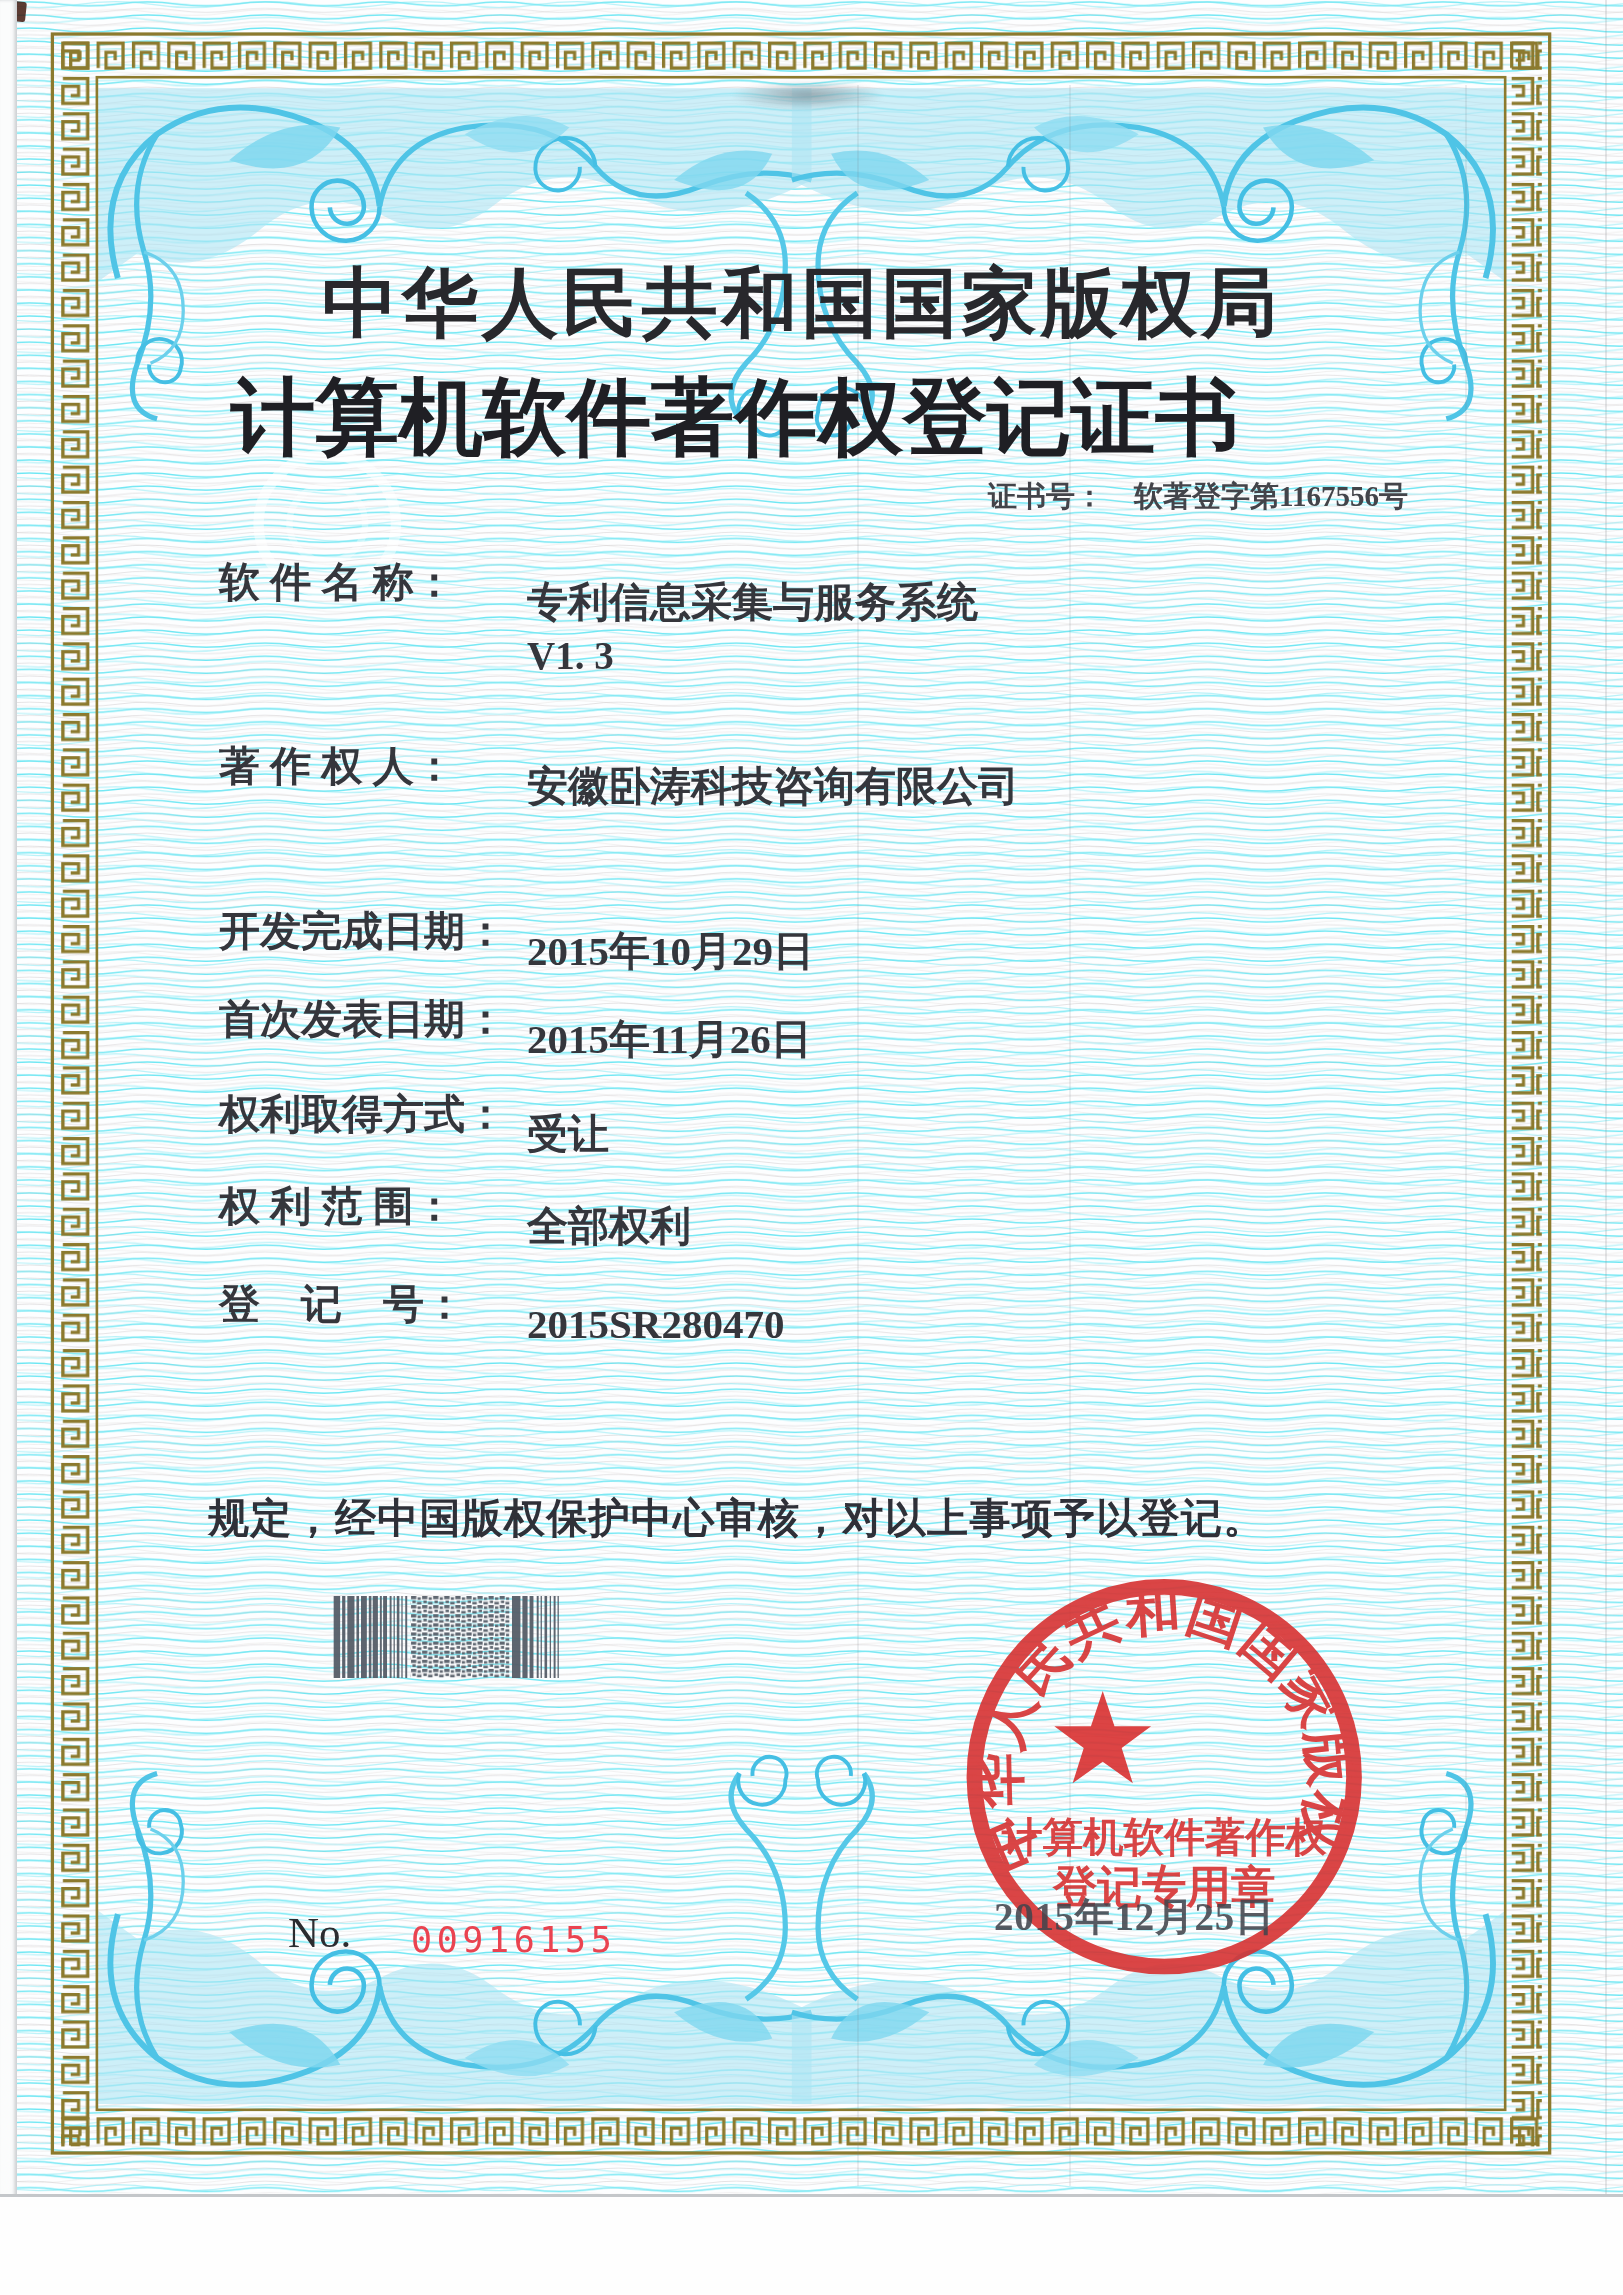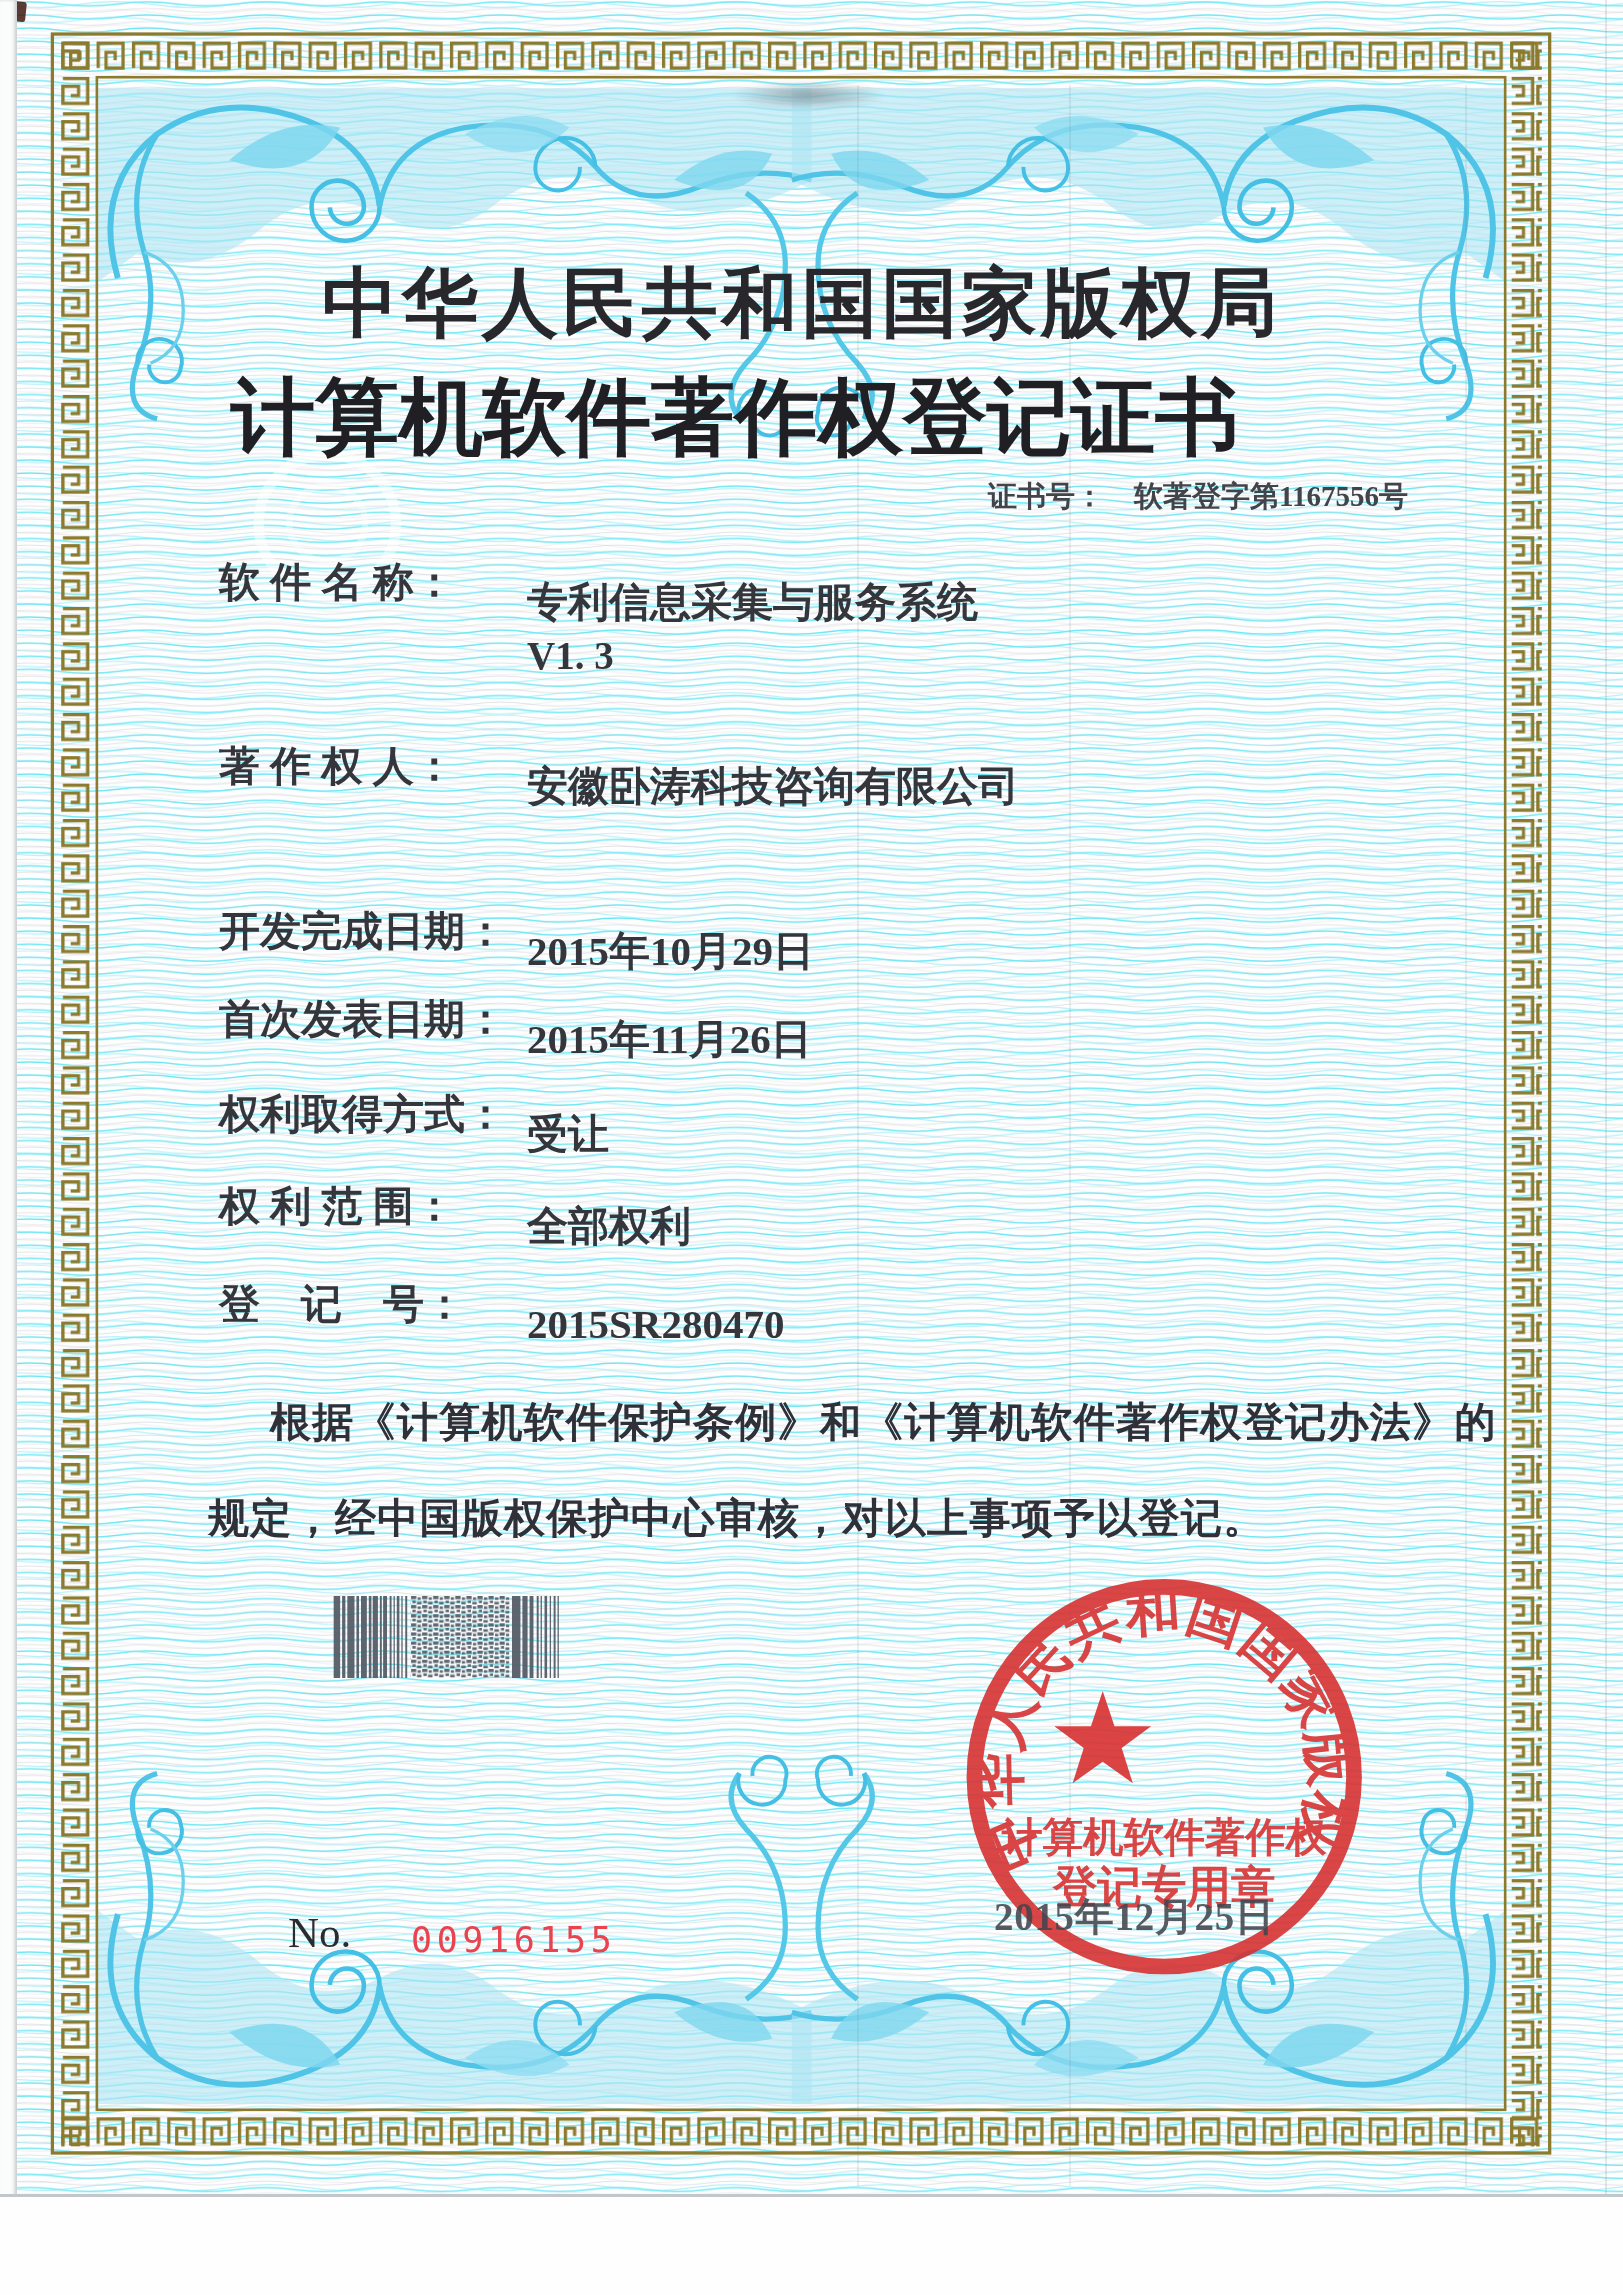--- a/index.html
+++ b/index.html
@@ -1,18 +1,18 @@
 <!DOCTYPE html>
 <html style="font-size:10.5px"><head>
 <meta charset="utf-8">
 <style>
   html,body{margin:0;padding:0;background:#e9e9e9;}
   .page{
     position:relative;width:1623px;height:2295px;overflow:hidden;
-    background:#fef9c3;
+    background:#ffffff;
     font-family:"Liberation Serif","DejaVu Serif",serif;
     color:#36373d;
   }
   .layer{position:absolute;left:0;top:0;}
   svg.fullbleed{position:absolute;left:0;top:0;width:1623px;height:2295px;}
   .txt{position:absolute;line-height:1;white-space:nowrap;}
   .authority{
     left:98px;top:265px;width:1407px;text-align:center;
     font-size:76px;font-weight:bold;letter-spacing:3.9px;color:#28282c;
   }
@@ -179,21 +179,20 @@
   <div class="txt frow r6">
     <span class="flabel">权 利 范 围：</span>
     <span class="fvalue">全部权利</span>
   </div>
 
   <div class="txt frow r7">
     <span class="flabel">登　记　号：</span>
     <span class="fvalue">2015SR280470</span>
   </div>
 
-  <div class="txt para para1">根据《计算机软件保护条例》和《计算机软件著作权登记办法》的</div>
   <div class="txt para para2">规定，经中国版权保护中心审核，对以上事项予以登记。</div>
 
   <svg class="layer barcode-wrap" viewBox="0 0 356 126" xmlns="http://www.w3.org/2000/svg">
     <defs>
       <pattern id="bcn" width="17" height="14" patternUnits="userSpaceOnUse">
         <rect x="0" y="0" width="8" height="5" fill="#59616b"></rect>
         <rect x="10" y="2" width="5" height="4" fill="#59616b"></rect>
         <rect x="2" y="7" width="5" height="4" fill="#59616b"></rect>
         <rect x="9" y="9" width="7" height="4" fill="#59616b"></rect>
       </pattern>

